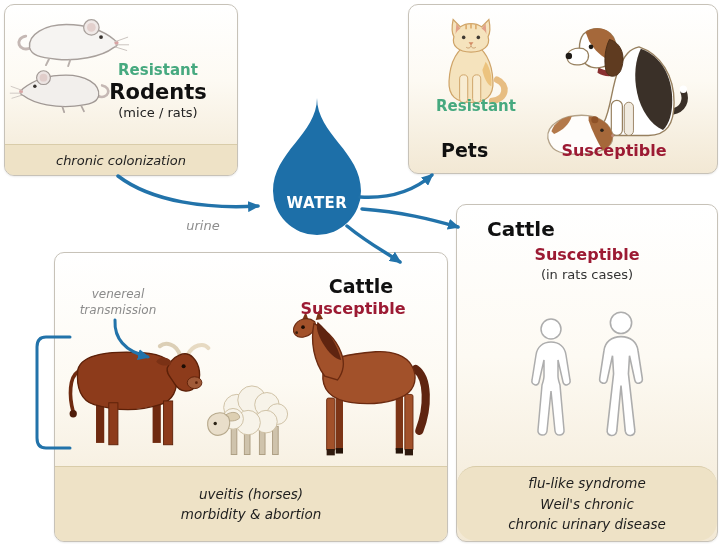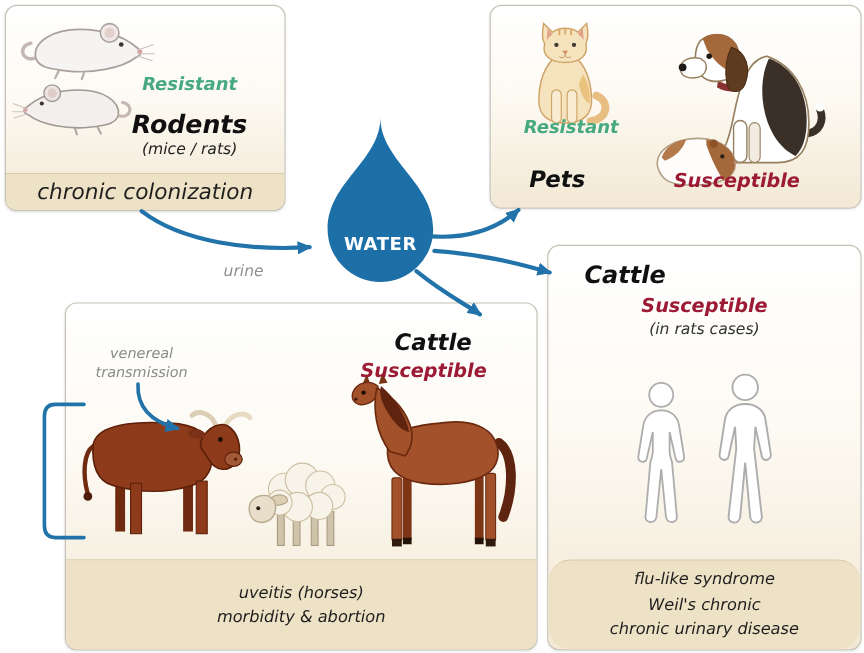--- a/index.html
+++ b/index.html
@@ -11,21 +11,21 @@
     position:absolute; border:1px solid #c7c2b8; border-radius:10px;
     background:linear-gradient(180deg,#ffffff 0%,#fdfaf3 45%,#f2e8d4 100%);
     box-shadow:0 1px 2px rgba(0,0,0,.08);
   }
   .card-footer {
     position:absolute; left:0; right:0; bottom:0; background:#eee2c6;
     border-top:1px solid #d9cca9; border-radius:0 0 9px 9px;
     display:flex; flex-direction:column; align-items:center; justify-content:center;
     font-style:italic; color:#1e1e1e; text-align:center; z-index:3;
   }
-  .abs { position:absolute;font-style:italic; }
+  .abs { position:absolute; }
   .ctr { text-align:center; }
   .green { color:#46a97f; font-weight:bold; }
   .red { color:#9c1a33; font-weight:bold; }
   .title { font-weight:bold; color:#101010; }
   .muted { font-style:italic; color:#8b8b8b; }
   .lbl { z-index:4; }
   .animal { position:absolute; z-index:2; }
   .overlay { position:absolute; left:0; top:0; z-index:5; pointer-events:none; }
   svg text { font-family:"DejaVu Sans","Liberation Sans",sans-serif; }
 </style>
@@ -52,24 +52,24 @@
         <circle cx="78" cy="17" r="8" fill="#ece4e2" stroke="#a09894" stroke-width="1.3"></circle>
         <circle cx="78" cy="17" r="4.5" fill="#e0cdca"></circle>
         <circle cx="88" cy="27" r="2" fill="#38332f"></circle>
         <circle cx="104" cy="33" r="2.2" fill="#d9a3a3"></circle>
         <path d="M102 32 L116 27 M103 35 L117 35 M102 37 L115 41" stroke="#c9c2be" stroke-width="1"></path>
         <path d="M34 50 L31 56 M56 51 L54 57" stroke="#b0a7a3" stroke-width="2" stroke-linecap="round"></path>
       </g>
     </svg>
     <div class="abs ctr lbl" style="left:78px;top:56px;width:150px;">
       <div class="green" style="font-size:15px;">Resistant</div>
-      <div class="title" style="font-size:21px;margin-top:13px;">Rodents</div>
+      <div class="title" style="font-size:21px;margin-top:1px;">Rodents</div>
       <div style="font-size:13px;color:#222;margin-top:1px;">(mice / rats)</div>
     </div>
-    <div class="card-footer" style="height:30px;font-size:18px;">
+    <div class="card-footer" style="height:30px;font-size:13px;">
       <div>chronic colonization</div>
     </div>
   </div>
 
   <div class="card" style="left:408px;top:4px;width:308px;height:168px;">
     <svg class="animal" style="left:12px;top:8px;" width="100" height="96" viewBox="0 0 100 118">
       <path d="M76 108 C94 106 96 88 82 82" stroke="#e7bd82" stroke-width="8" fill="none" stroke-linecap="round"></path>
       <path d="M50 36 C68 44 76 62 77 84 C78 102 68 110 50 110 C32 110 22 102 23 84 C24 62 32 44 50 36 Z" fill="#f5e3bd" stroke="#cfa468" stroke-width="1.5"></path>
       <path d="M68 60 C74 68 76 80 75 90 C70 88 66 80 64 70 Z" fill="#ecc37e"></path>
       <rect x="36" y="76" width="10" height="34" rx="5" fill="#f8ecd2" stroke="#cfa468" stroke-width="1.2"></rect>

